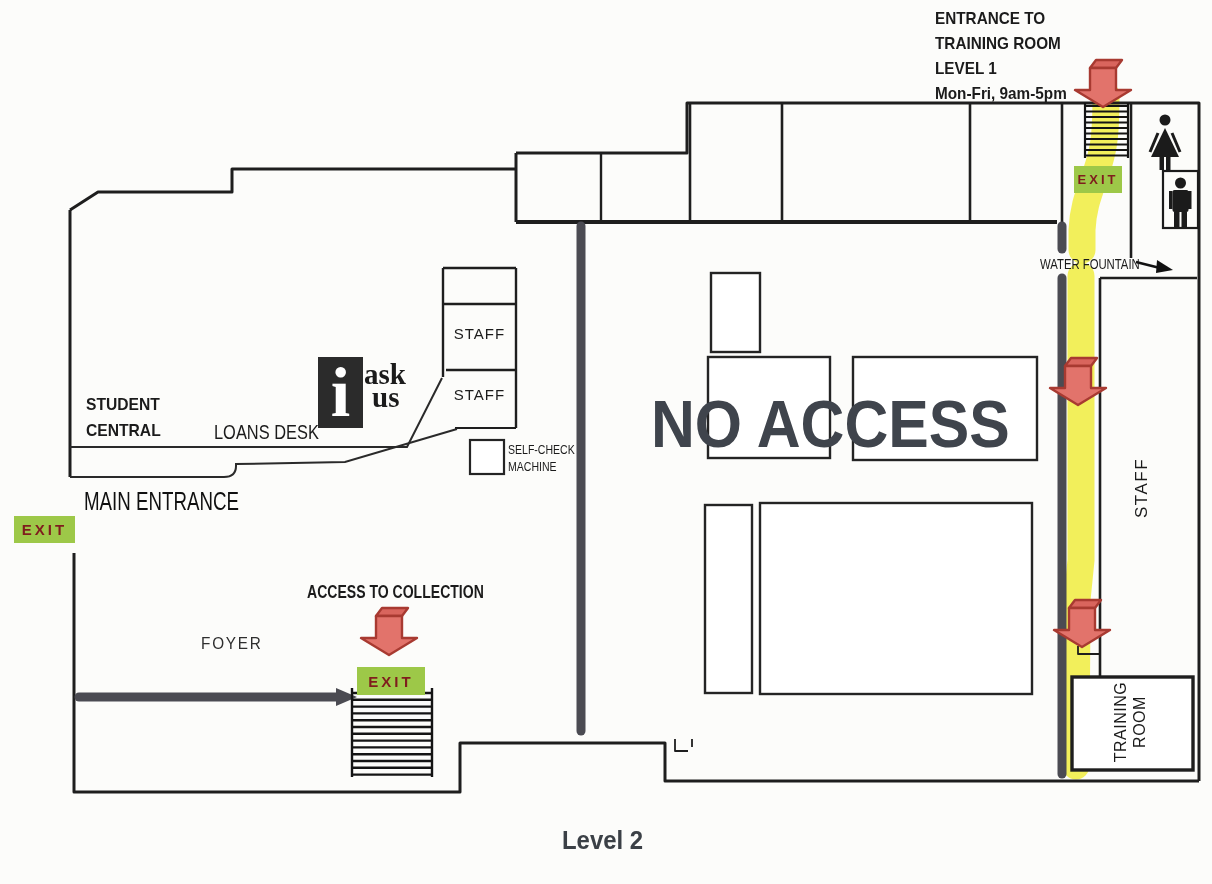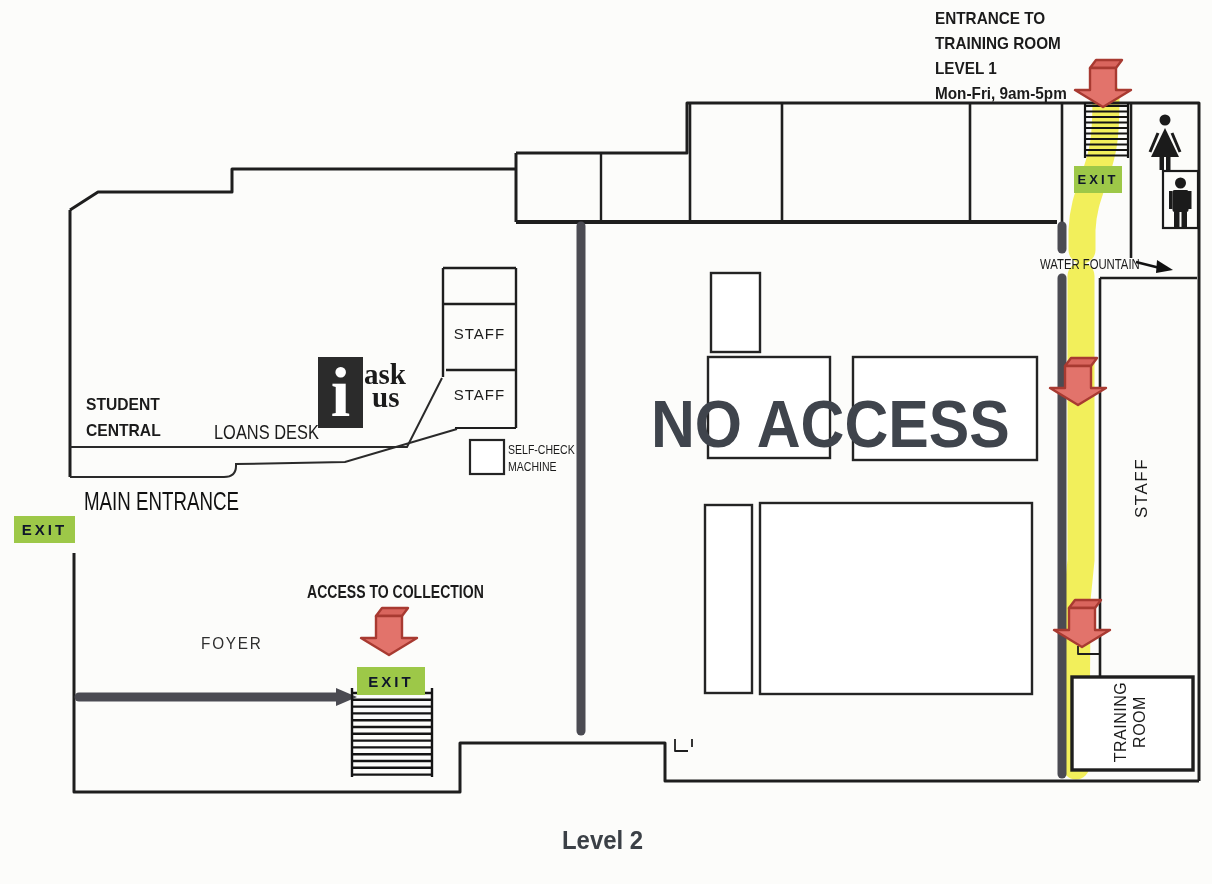--- a/index.html
+++ b/index.html
@@ -5,21 +5,21 @@
   html,body{margin:0;padding:0;background:#e8e8e6;}
   .stage{
     position:relative;width:1212px;height:884px;margin:0 auto;
     background:#fcfcfa;overflow:hidden;
     font-family:"Liberation Sans",sans-serif;color:#1b1b1b;
   }
   .stage svg{position:absolute;left:0;top:0;}
   .lbl{position:absolute;white-space:nowrap;transform-origin:left top;line-height:1.1;}
   .bold{font-weight:bold;}
   .exit-badge{
-    position:absolute;background:#9dc848;color:#0f172a;
+    position:absolute;background:#9dc848;color:#7f1d1d;
     display:flex;align-items:center;justify-content:center;
     font-weight:bold;font-size:15px;letter-spacing:3px;
     font-family:"Liberation Sans",sans-serif;z-index:3;
   }
   .note{position:absolute;left:935px;top:6px;font-size:17px;font-weight:bold;
         line-height:25px;transform:scaleX(.9);transform-origin:left top;}
   .vert{position:absolute;text-align:center;transform-origin:center center;
         transform:rotate(-90deg);}
   .infobox{position:absolute;left:318px;top:357px;width:45px;height:71px;background:#2b2b2b;
         color:#fff;font-family:"Liberation Serif",serif;font-weight:bold;

